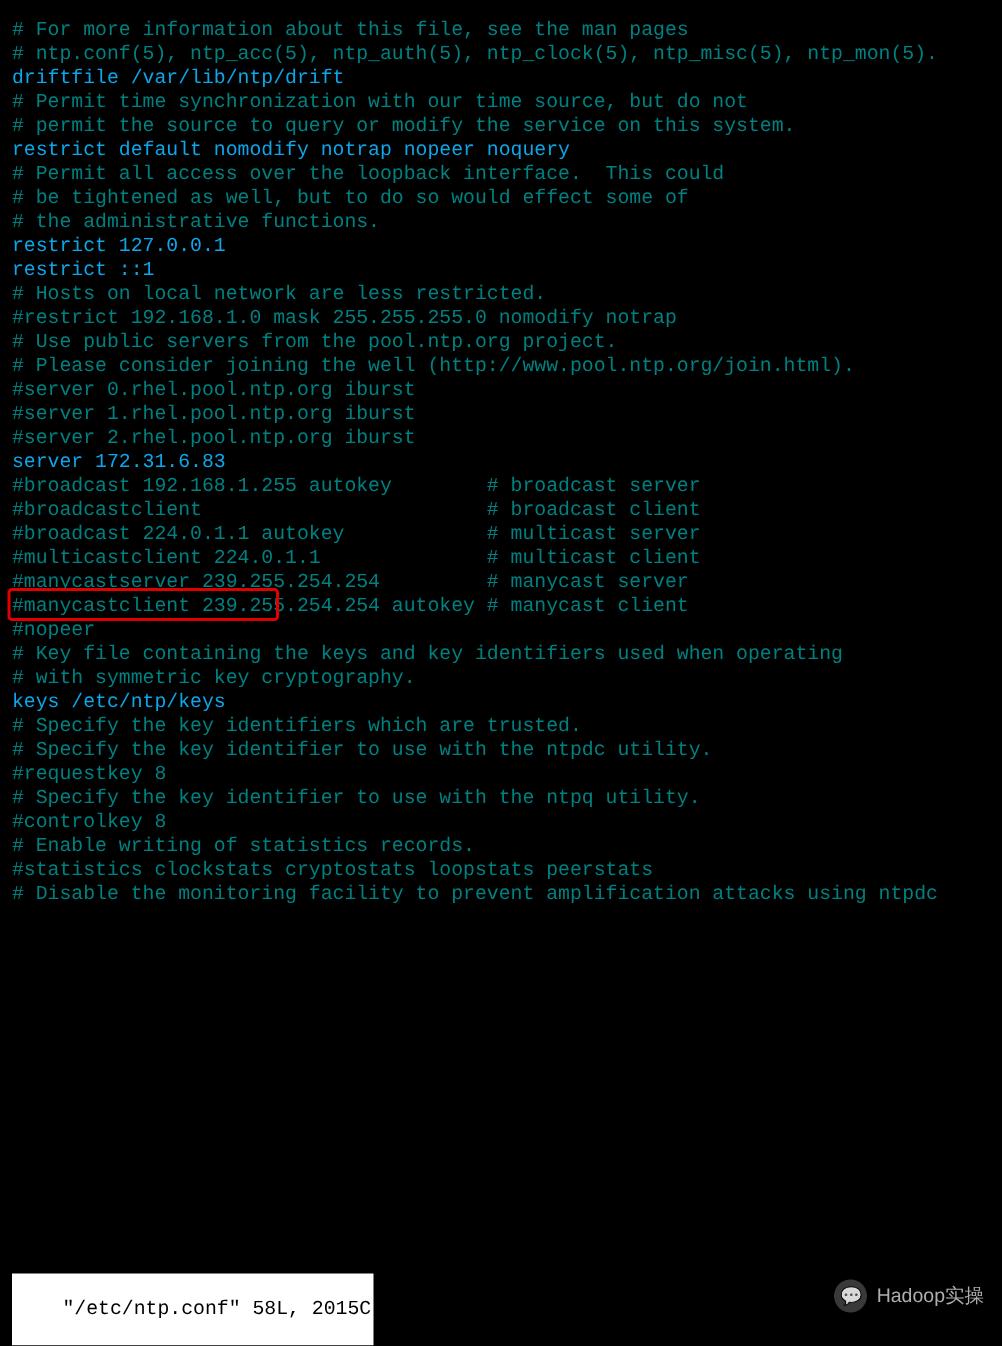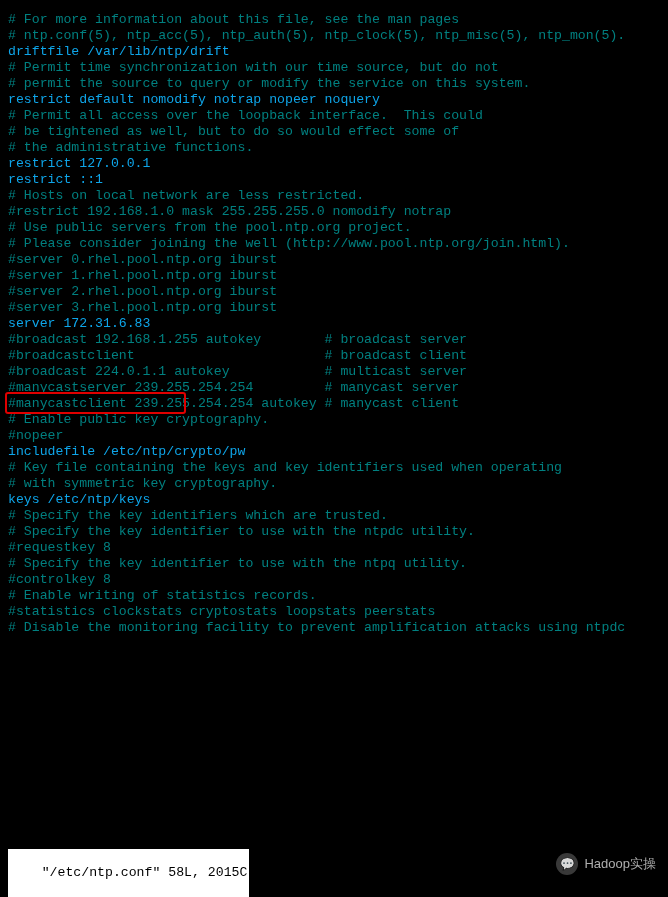--- a/index.html
+++ b/index.html
@@ -87,33 +87,31 @@
       <div class="line hl">restrict ::1</div>
       <div class="line dim"></div>
       <div class="line dim"># Hosts on local network are less restricted.</div>
       <div class="line dim">#restrict 192.168.1.0 mask 255.255.255.0 nomodify notrap</div>
       <div class="line dim"></div>
       <div class="line dim"># Use public servers from the pool.ntp.org project.</div>
       <div class="line dim"># Please consider joining the well (http://www.pool.ntp.org/join.html).</div>
       <div class="line dim">#server 0.rhel.pool.ntp.org iburst</div>
       <div class="line dim">#server 1.rhel.pool.ntp.org iburst</div>
       <div class="line dim">#server 2.rhel.pool.ntp.org iburst</div>
-      <div class="line dim">#server 3.rhel.pool.ntp.org iburst</div>
       <div class="line hl">server 172.31.6.83</div>
       <div class="line dim"></div>
       <div class="line dim">#broadcast 192.168.1.255 autokey        # broadcast server</div>
       <div class="line dim">#broadcastclient                        # broadcast client</div>
       <div class="line dim">#broadcast 224.0.1.1 autokey            # multicast server</div>
+      <div class="line dim">#multicastclient 224.0.1.1              # multicast client</div>
       <div class="line dim">#manycastserver 239.255.254.254         # manycast server</div>
       <div class="line dim">#manycastclient 239.255.254.254 autokey # manycast client</div>
       <div class="line dim"></div>
-      <div class="line dim"># Enable public key cryptography.</div>
       <div class="line dim">#nopeer</div>
       <div class="line dim"></div>
-      <div class="line hl">includefile /etc/ntp/crypto/pw</div>
       <div class="line dim"></div>
       <div class="line dim"># Key file containing the keys and key identifiers used when operating</div>
       <div class="line dim"># with symmetric key cryptography.</div>
       <div class="line hl">keys /etc/ntp/keys</div>
       <div class="line dim"></div>
       <div class="line dim"># Specify the key identifiers which are trusted.</div>
       <div class="line dim"></div>
       <div class="line dim"># Specify the key identifier to use with the ntpdc utility.</div>
       <div class="line dim">#requestkey 8</div>
       <div class="line dim"></div>

